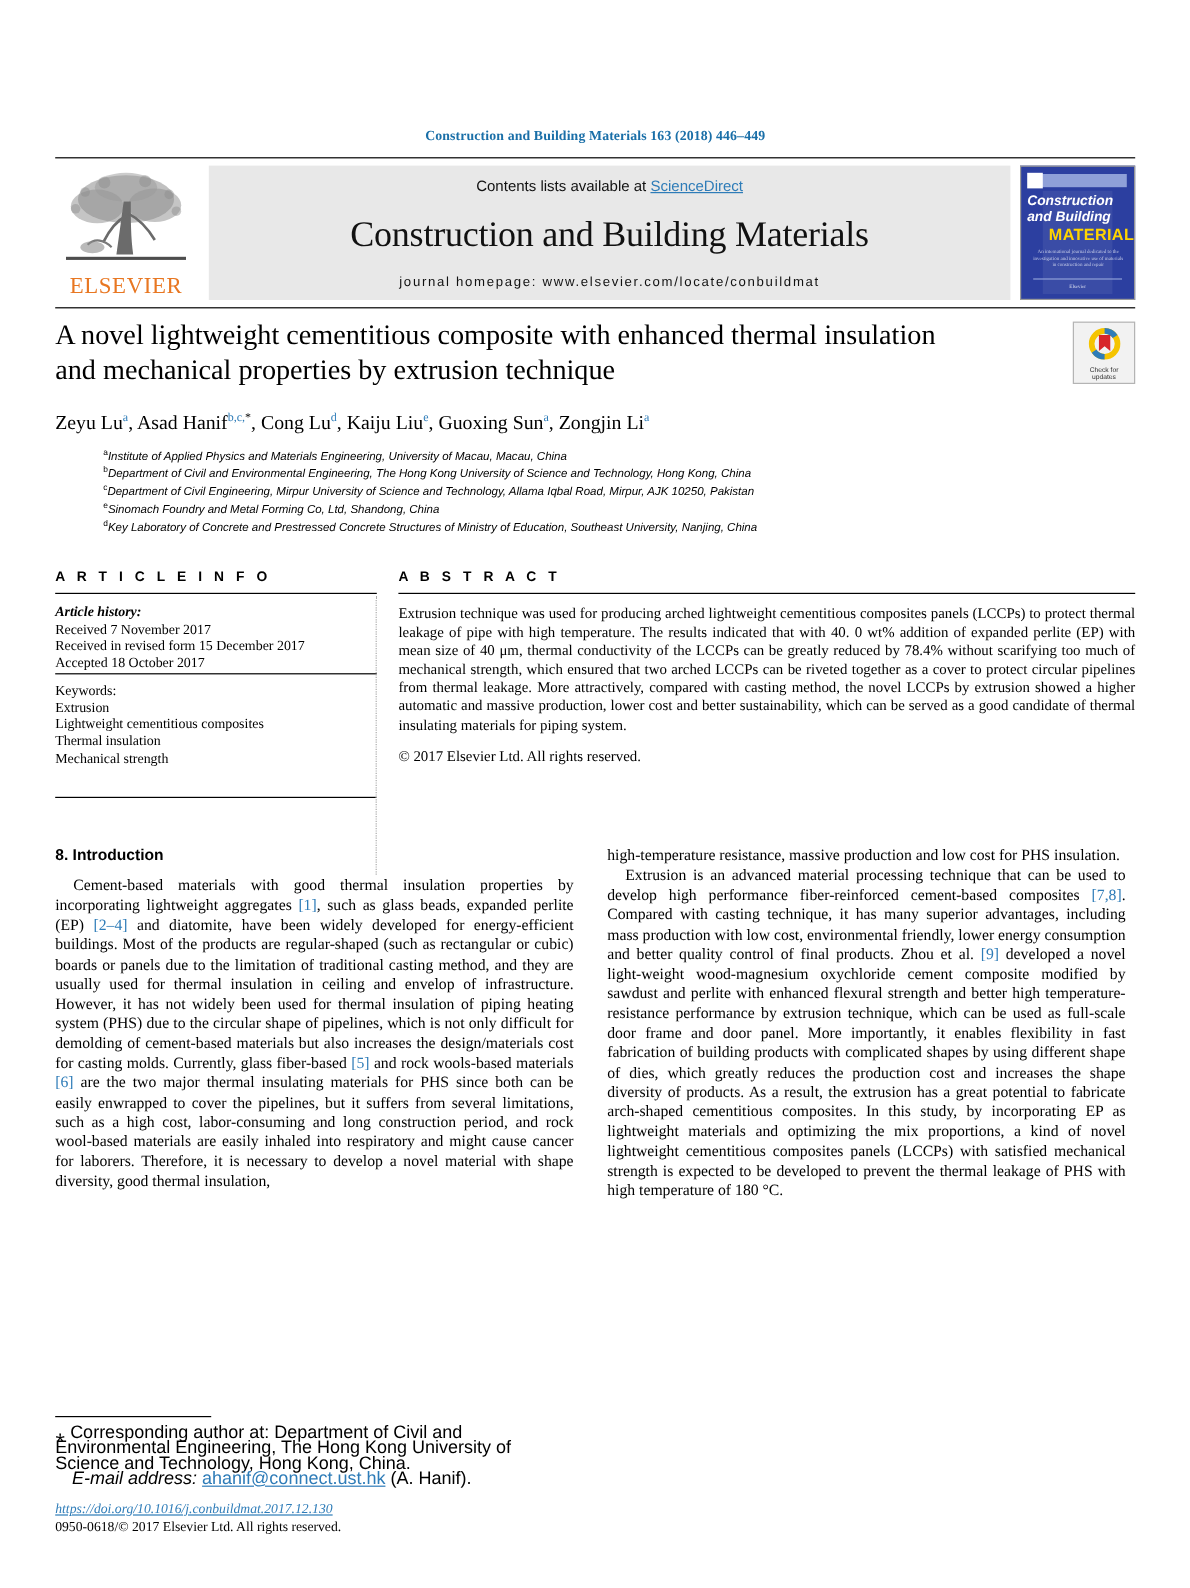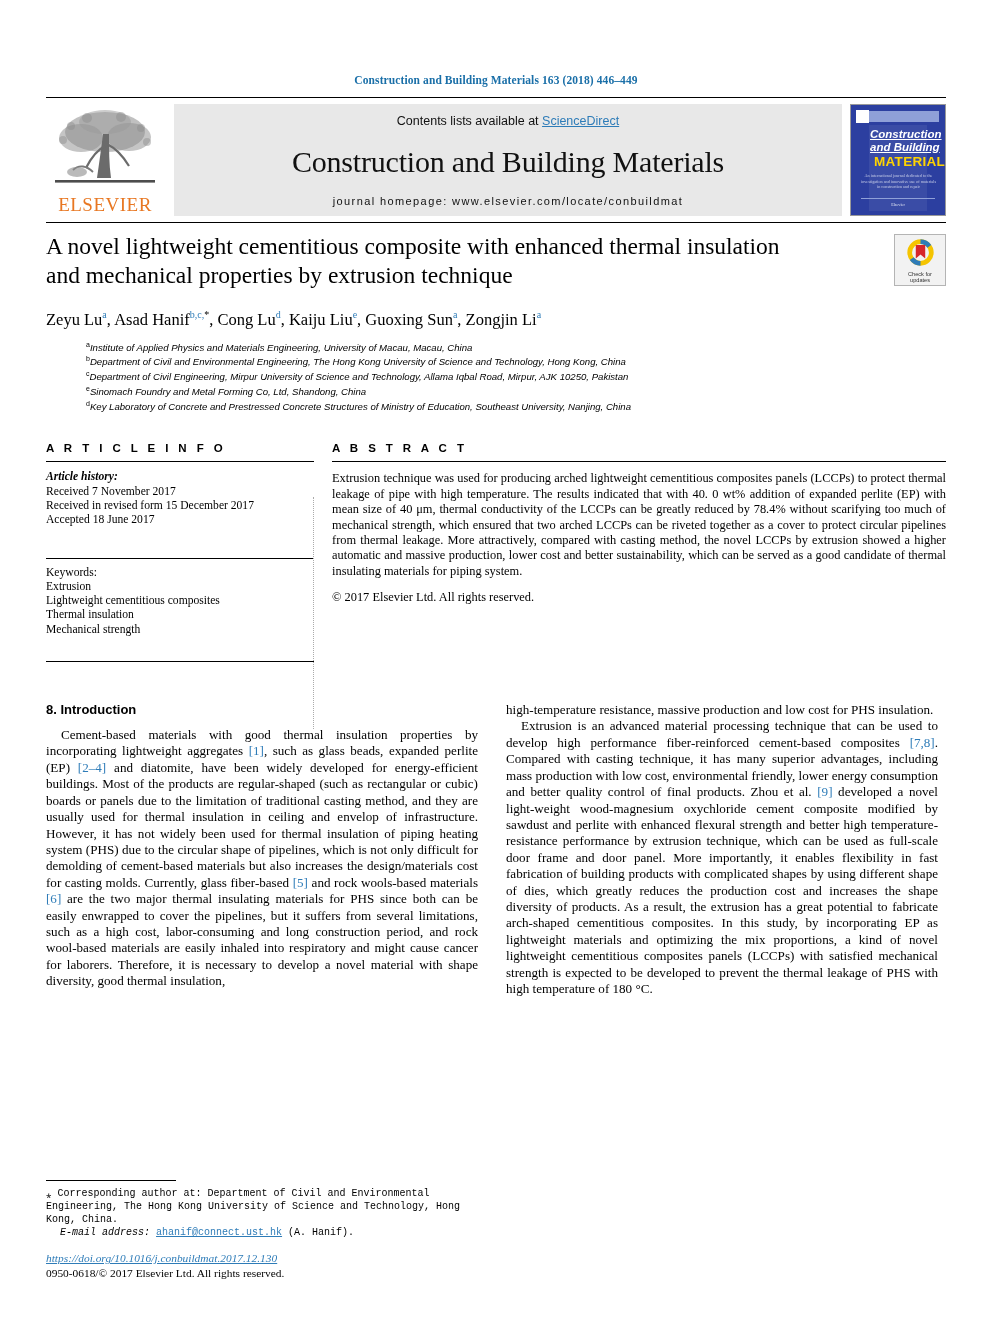--- a/index.html
+++ b/index.html
@@ -14,21 +14,21 @@
     overflow: hidden;
   }
   .page { position: relative; width: 992px; height: 1323px; padding: 0; }
 
   
   .runhead {
     text-align: center;
     font-size: 11.5px;
     color: #1a6fa8;
     font-weight: bold;
-    padding-top: 74px;
+    padding-top: 108px;
     letter-spacing: 0.1px;
   }
 
   
   .masthead-wrap {
     margin: 11px 46px 0 46px;
     border-top: 1.4px solid #000;
     border-bottom: 1.4px solid #000;
     padding: 6px 0 6px 0;
     display: flex;
@@ -84,21 +84,21 @@
   .cover-thumb {
     width: 96px;
     flex: 0 0 96px;
     border: 1px solid #999;
     background: #2c3fa0;
     position: relative;
     overflow: hidden;
   }
   .cover-topbar { position:absolute; top:6px; left:6px; right:6px; height:11px; background:#8fa0d8; }
   .cover-elsv { position:absolute; top:5px; left:5px; width:13px; height:13px; background:#fff; }
-  .cover-t1 { position:absolute; top:23px; left:19px; right:4px; color:#fff; font-family:"Liberation Sans",sans-serif; font-weight:bold; font-style:italic; font-size:11.5px; line-height:12.5px;text-decoration:underline; }
+  .cover-t1 { position:absolute; top:23px; left:5px; right:4px; color:#fff; font-family:"Liberation Sans",sans-serif; font-weight:bold; font-style:italic; font-size:11.5px; line-height:12.5px; }
   .cover-t2 { position:absolute; top:49px; left:23px; right:4px; color:#ffd400; font-family:"Liberation Sans",sans-serif; font-weight:bold; font-size:13.5px; letter-spacing:0.3px; }
   .cover-blurb { position:absolute; top:68px; left:10px; right:9px; color:#c8cee8; font-size:4.2px; line-height:5.6px; text-align:center; }
   .cover-foot { position:absolute; bottom:8px; left:10px; right:10px; border-top:1px solid #8fa0d8; padding-top:3px; color:#dfe3f2; font-size:4.2px; text-align:center; }
   .cover-panel { position:absolute; top:20px; bottom:4px; left:18px; width:58px; background:rgba(255,255,255,0.07); }
 
   
   .type-note {
     margin: 19px 46px 0 46px;
     font-family: "Liberation Sans", sans-serif;
     font-weight: bold;
@@ -154,21 +154,21 @@
 
   .sec-head {
     font-family: "Liberation Sans", sans-serif;
     font-weight: bold;
     font-size: 11.5px;
     letter-spacing: 3.4px;
   }
   .rule { border-top: 1.3px solid #000; margin-top: 7px; }
   .info-body { margin-top: 8px; font-family:"Liberation Serif",serif; font-size:11.6px; line-height:14.3px; }
   .info-body .ital { font-style: italic; font-weight: bold; }
-  .kw-block { margin-top: 30px; }
+  .kw-block { }
   .kw-rule { border-top: 1.3px solid #000; }
   .kw-body { margin-top: 7px; font-family:"Liberation Serif",serif; font-size:11.6px; line-height:14.3px; }
   .info-bottom-rule { border-top: 1.3px solid #000; margin-top: 24px; }
 
   .abs-body {
     margin-top: 9px;
     font-family: "Liberation Serif", serif;
     font-size: 12.4px;
     line-height: 15.4px;
     text-align: justify;
@@ -205,21 +205,21 @@
   .ref { color: #2e7cb8; }
 
   
   .footnote {
     position: absolute;
     left: 46px;
     top: 1180px;
     width: 432px;
   }
   .fn-rule { border-top: 1px solid #000; width: 130px; margin-bottom: 6px; }
-  .fn-text { font-family:Liberation Mono, monospace; font-size: 10px; line-height: 13px; }
+  .fn-text { font-family:Liberation Sans, sans-serif; font-size: 15px; line-height: 13px; }
   .fn-text .em { font-style: italic; }
   .fn-link { color:#2e7cb8; }
   .doi-block { position:absolute; left:46px; top:1248px; width:460px; }
   .doi { color:#2e7cb8; font-family:"Liberation Serif",serif; font-size:11.4px;font-style:italic; }
   .issn { font-family:"Liberation Serif",serif; font-size:11.4px; margin-top:1px; }
 </style>
 </head>
 <body>
 
 <div class="page">
@@ -308,21 +308,21 @@
     </div>
 
   <div class="info-row">
     <div class="info-col">
       <div class="sec-head">A R T I C L E   I N F O</div>
       <div class="rule"></div>
       <div class="info-body">
         <div class="ital">Article history:</div>
         <div>Received 7 November 2017</div>
         <div>Received in revised form 15 December 2017</div>
-        <div>Accepted 18 June 2017</div>
+        <div>Accepted 18 October 2017</div>
       </div>
       <div class="kw-block">
         <div class="kw-rule"></div>
         <div class="kw-body">
           <div class="ital">Keywords:</div>
           <div>Extrusion</div>
           <div>Lightweight cementitious composites</div>
           <div>Thermal insulation</div>
           <div>Mechanical strength</div>
         </div>

